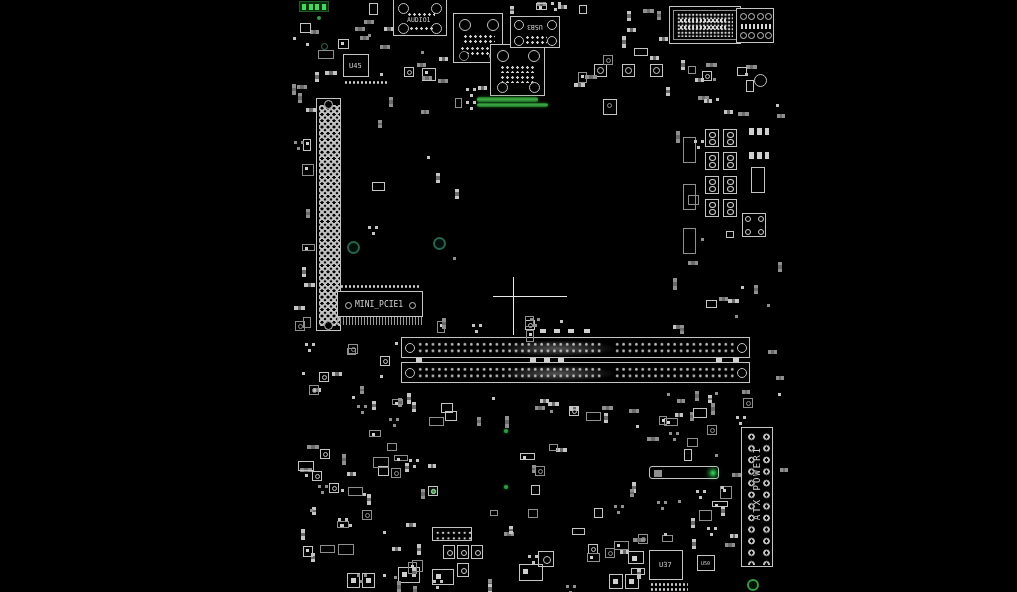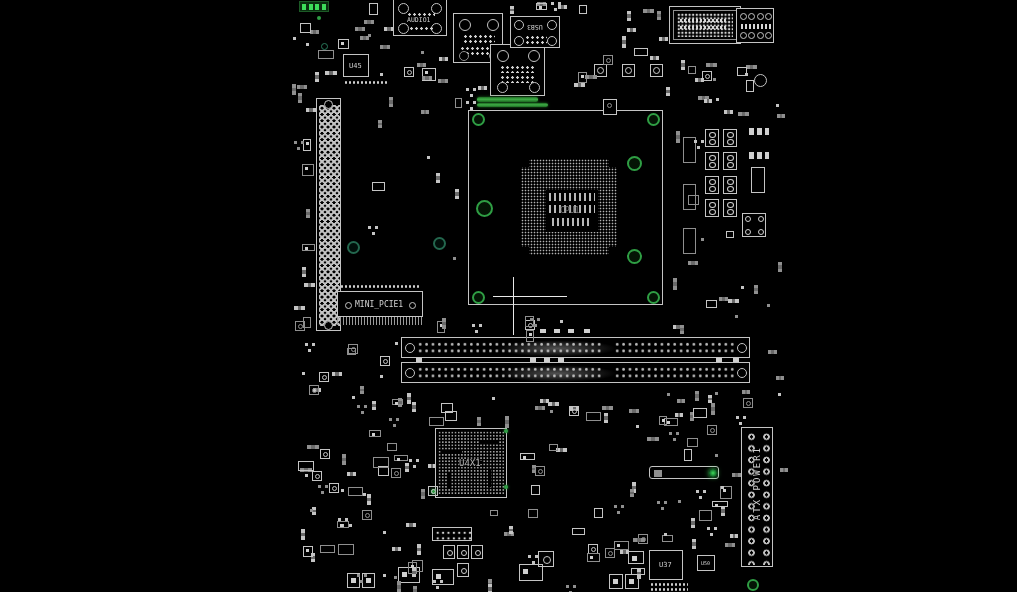--- a/index.html
+++ b/index.html
@@ -96,43 +96,20 @@
     <span class="lbl" style="left:5px;top:8px;">U45</span>
   </div>
   <div class="hr" style="left:344px;top:80px;width:44px;height:6px;background-size:4px 5px;"></div>
 
   <div class="conn" style="left:316px;top:98px;width:25px;height:233px;">
     <div class="rings-grid" style="left:2px;top:6px;width:21px;height:221px;background-size:6px 6.3px;"></div>
     <div class="rg" style="left:7px;top:1px;width:9px;height:9px;"></div>
     <div class="rg" style="left:7px;top:222px;width:9px;height:9px;"></div>
   </div>
 
-  <div class="conn" style="left:468px;top:110px;width:195px;height:195px;">
-    <div class="grn-ring" style="left:3px;top:2px;width:13px;height:13px;"></div>
-    <div class="grn-ring" style="left:178px;top:2px;width:13px;height:13px;"></div>
-    <div class="grn-ring" style="left:3px;top:180px;width:13px;height:13px;"></div>
-    <div class="grn-ring" style="left:178px;top:180px;width:13px;height:13px;"></div>
-    <div class="grn-ring" style="left:7px;top:89px;width:17px;height:17px;"></div>
-    <div class="grn-ring" style="left:158px;top:45px;width:15px;height:15px;"></div>
-    <div class="grn-ring" style="left:158px;top:138px;width:15px;height:15px;"></div>
-    <div class="dots-fine" style="left:52px;top:48px;width:96px;height:96px;"></div>
-    <div class="chan" style="left:52px;top:48px;width:8px;height:8px;"></div>
-    <div class="chan" style="left:140px;top:48px;width:8px;height:8px;"></div>
-    <div class="chan" style="left:52px;top:136px;width:8px;height:8px;"></div>
-    <div class="chan" style="left:140px;top:136px;width:8px;height:8px;"></div>
-    <div class="chan" style="left:77px;top:79px;width:52px;height:42px;">
-      <div style="left:3px;top:3px;width:46px;height:8px;
-           background-image:repeating-linear-gradient(90deg,#b8b8b8 0 2px,rgba(0,0,0,0) 2px 5px);"></div>
-      <div style="left:3px;top:15px;width:46px;height:8px;
-           background-image:repeating-linear-gradient(90deg,#b8b8b8 0 2px,rgba(0,0,0,0) 2px 5px);"></div>
-      <div style="left:6px;top:28px;width:38px;height:8px;
-           background-image:repeating-linear-gradient(90deg,#b8b8b8 0 2px,rgba(0,0,0,0) 2px 5px);"></div>
-      <span class="lbl" style="left:14px;top:17px;font-size:8px;opacity:.55;">CPU1</span>
-    </div>
-  </div>
 
   <div class="bar-green" style="left:477px;top:97px;width:61px;height:5px;"></div>
   <div class="bar-green" style="left:477px;top:103px;width:71px;height:4px;"></div>
 
   <div style="left:493px;top:296px;width:74px;height:1px;background:#e8e8e8;"></div>
   <div style="left:513px;top:277px;width:1px;height:58px;background:#e8e8e8;"></div>
 
   <div class="teal-ring" style="left:347px;top:241px;width:13px;height:13px;"></div>
   <div class="teal-ring" style="left:433px;top:237px;width:13px;height:13px;"></div>
   <div class="rg" style="left:754px;top:74px;width:13px;height:13px;"></div>
@@ -156,29 +133,20 @@
     <div class="blob" style="left:95px;top:2px;width:120px;height:17px;"></div>
   </div>
   <div class="conn" style="left:401px;top:362px;width:349px;height:21px;">
     <div class="rg" style="left:3px;top:5px;width:10px;height:10px;"></div>
     <div class="rg" style="left:335px;top:5px;width:10px;height:10px;"></div>
     <div class="dots-dimm" style="left:15px;top:3px;width:185px;height:15px;"></div>
     <div class="dots-dimm" style="left:212px;top:3px;width:122px;height:15px;"></div>
     <div class="blob" style="left:95px;top:2px;width:120px;height:17px;"></div>
   </div>
 
-  <div class="conn" style="left:435px;top:428px;width:72px;height:70px;">
-    <div class="dots-bga" style="left:2px;top:2px;width:66px;height:64px;"></div>
-    <div class="chan" style="left:6px;top:22px;width:20px;height:3px;"></div>
-    <div class="chan" style="left:44px;top:12px;width:18px;height:3px;"></div>
-    <div class="chan" style="left:12px;top:44px;width:3px;height:16px;"></div>
-    <div class="chan" style="left:52px;top:40px;width:3px;height:18px;"></div>
-    <div class="chan" style="left:24px;top:32px;width:22px;height:3px;"></div>
-    <span class="lbl" style="left:23px;top:30px;font-size:9px;color:#b5b5b5;">U4X1</span>
-  </div>
 
   <div class="conn" style="left:741px;top:427px;width:32px;height:140px;">
     <div class="rings-grid" style="left:2px;top:3px;width:28px;height:134px;background-size:15px 11.6px;"></div>
     <span class="lbl vlbl" style="left:11px;top:18px;font-size:9px;">ATX POWER1</span>
   </div>
 
   <div class="conn" style="left:649px;top:466px;width:70px;height:13px;border-radius:3px;">
     <div style="left:4px;top:3px;width:8px;height:7px;background:#8f8f8f;"></div>
     <div style="left:59px;top:2px;width:8px;height:8px;border-radius:50%;
          background:radial-gradient(circle,var(--greenb),#0d5a22 70%);box-shadow:0 0 5px var(--greenb);"></div>

